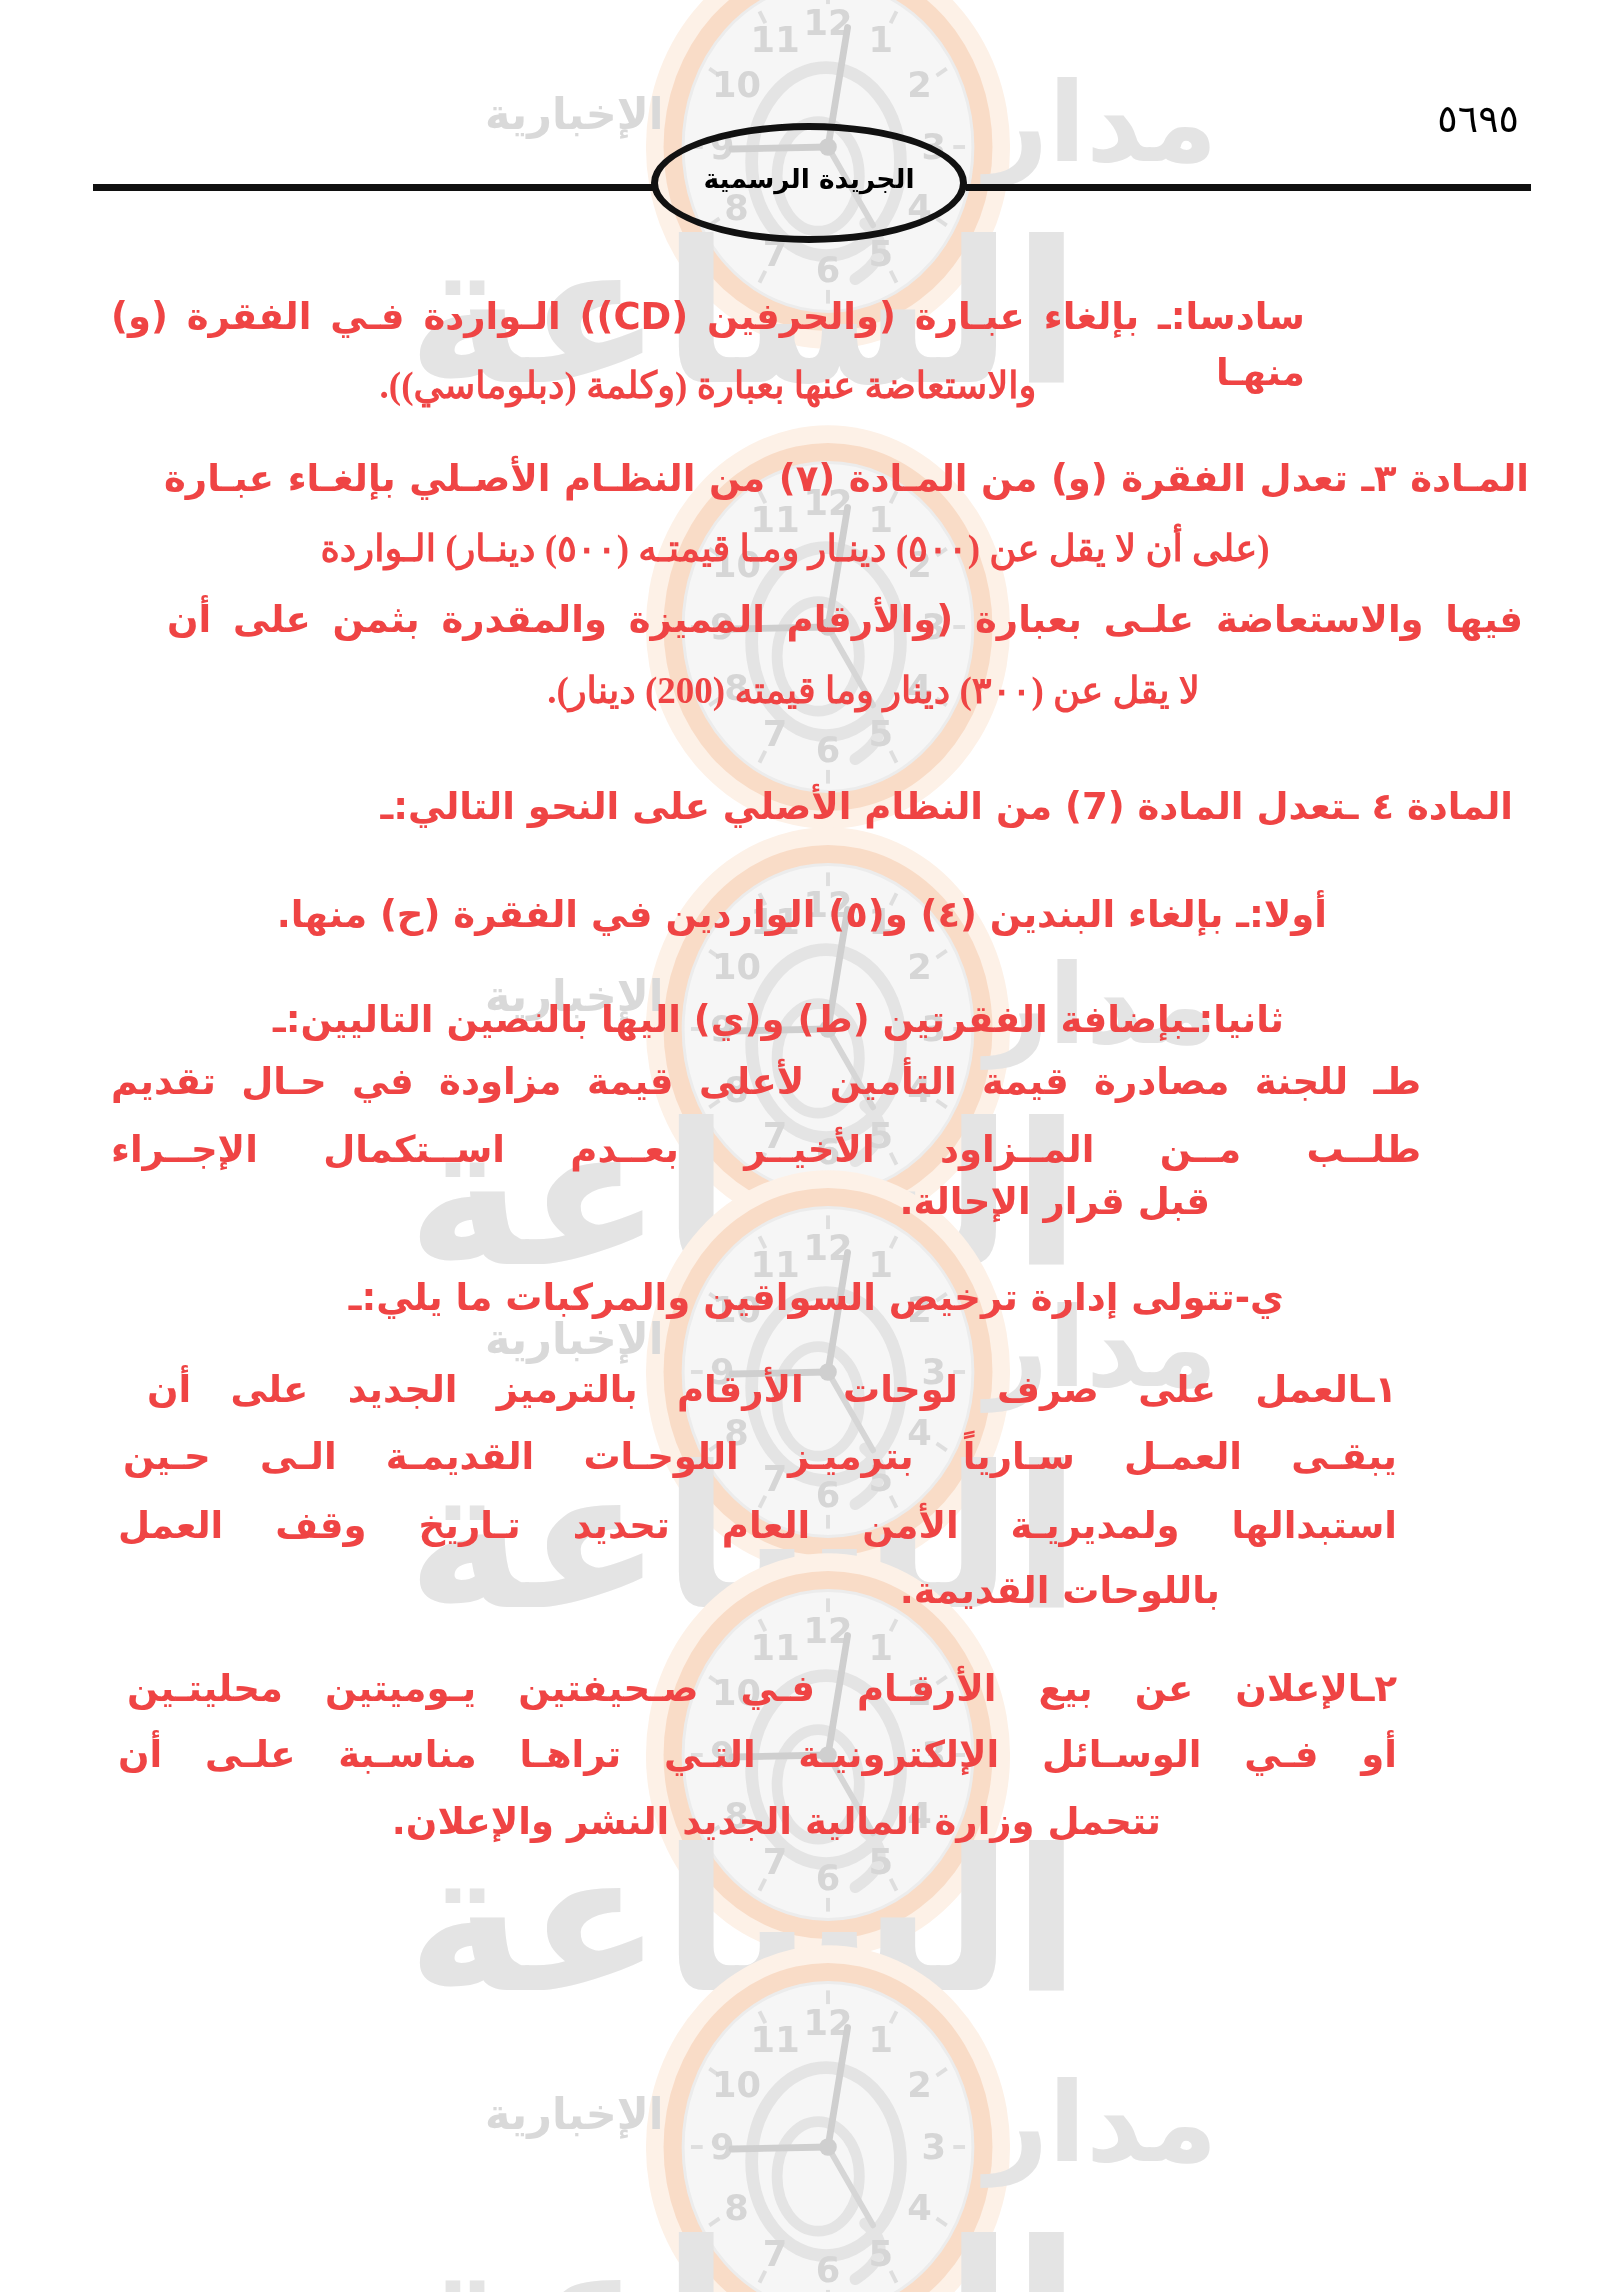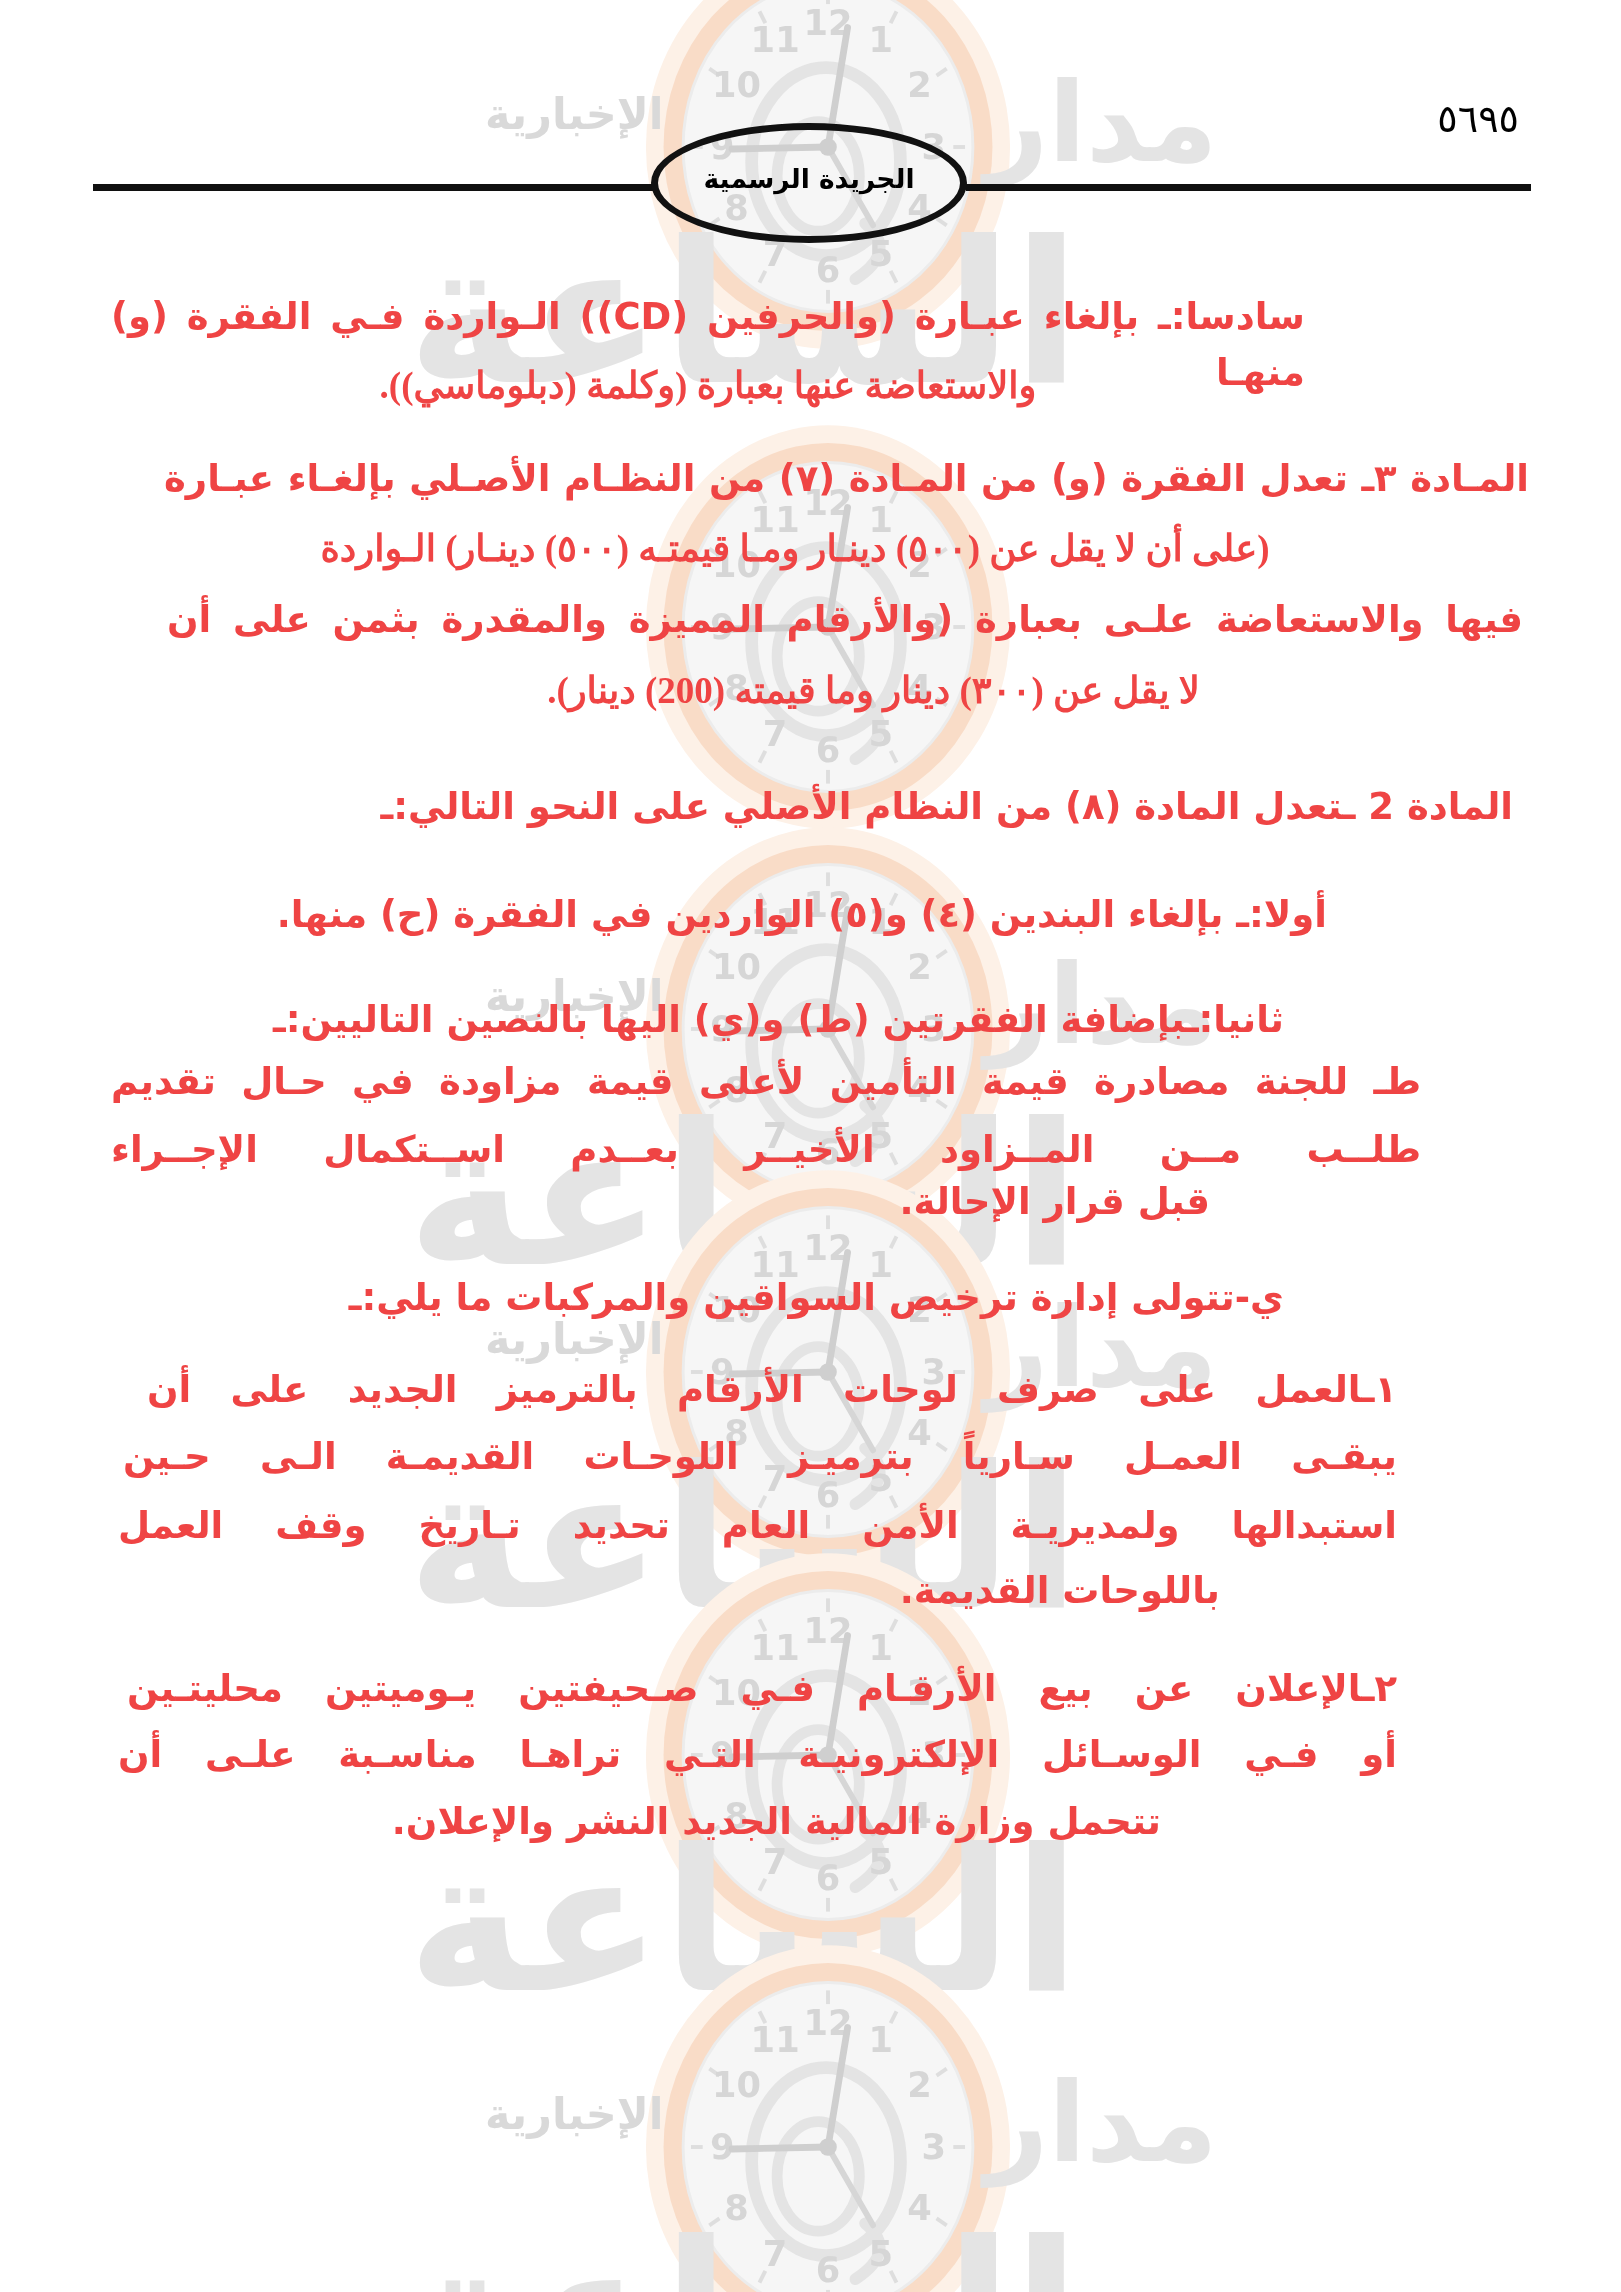--- a/index.html
+++ b/index.html
@@ -287,21 +287,21 @@
   </div>
 
   <div class="line just" style="top:289px;left:111px;right:316px">سادسا:ـ بإلغاء عبـارة (والحرفين (CD)) الـواردة فـي الفقرة (و) منهـا</div>
   <div class="line ctr" style="top:358px;left:111px;right:316px">والاستعاضة عنها بعبارة (وكلمة (دبلوماسي)).</div>
 
   <div class="line just" style="top:451px;left:164px;right:92px">المـادة ٣ـ تعدل الفقرة (و) من المـادة (٧) من النظـام الأصـلي بإلغـاء عبـارة</div>
   <div class="line ctr" style="top:521px;left:208px;right:239px">(على أن لا يقل عن (٥٠٠) دينـار ومـا قيمتـه (٥٠٠) دينـار) الـواردة</div>
   <div class="line just" style="top:592px;left:167px;right:98px">فيها والاستعاضة علـى بعبارة (والأرقام المميزة والمقدرة بثمن على أن</div>
   <div class="line ctr" style="top:663px;left:465px;right:339px">لا يقل عن (٣٠٠) دينار وما قيمته (200) دينار).</div>
 
-  <div class="line nr" style="top:779px;right:108px">المادة 2 ـتعدل المادة (٨) من النظام الأصلي على النحو التالي:ـ</div>
+  <div class="line nr" style="top:779px;right:108px">المادة ٤ ـتعدل المادة (7) من النظام الأصلي على النحو التالي:ـ</div>
 
   <div class="line nr" style="top:887px;right:294px">أولا:ـ بإلغاء البندين (٤) و(٥) الواردين في الفقرة (ح) منها.</div>
 
   <div class="line nr" style="top:992px;right:337px">ثانيا:ـبإضافة الفقرتين (ط) و(ي) اليها بالنصين التاليين:ـ</div>
 
   <div class="line just" style="top:1054px;left:111px;right:200px">طـ للجنة مصادرة قيمة التأمين لأعلى قيمة مزاودة في حـال تقديم</div>
   <div class="line just" style="top:1122px;left:111px;right:200px">طلــب مــن المــزاود الأخيــر بعــدم اســتكمال الإجــراء</div>
   <div class="line nr" style="top:1174px;right:411px">قبل قرار الإحالة.</div>
 
   <div class="line nr" style="top:1270px;right:337px">ي-تتولى إدارة ترخيص السواقين والمركبات ما يلي:ـ</div>

